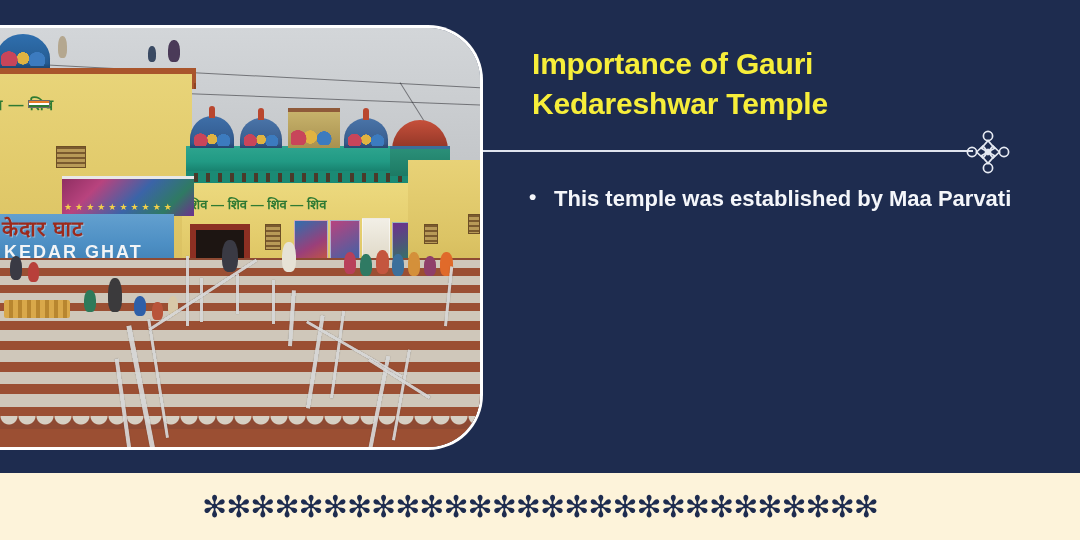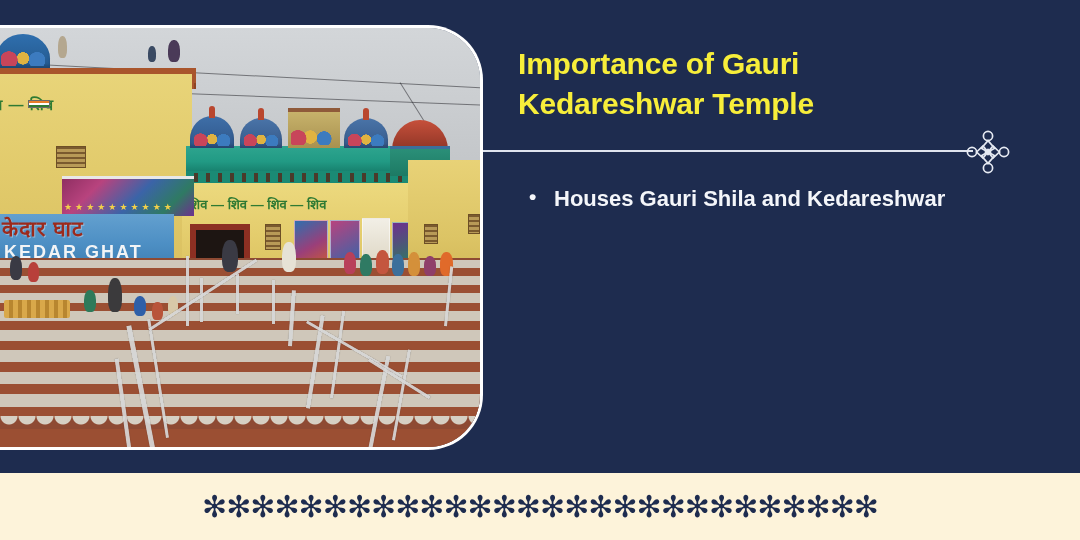--- a/index.html
+++ b/index.html
@@ -244,21 +244,21 @@
     border-radius:45% 45% 35% 35%;
   }
 
   
   #content {
     position:absolute;
     left:518px; top:0; width:562px; height:473px;
   }
   #title {
     position:absolute;
-    left:0; top:44px;
+    left:14px; top:44px;
     width:470px;
     color:#f7ee3a;
     font-size:30px;
     font-weight:700;
     line-height:1.32;
     letter-spacing:-.2px;
   }
   #divider-wrap {
     position:absolute;
     left:-35px; top:150px;
@@ -492,21 +492,21 @@
           <path d="M23 11.6 L16.4 19.2 L23 23 L29.6 19.2 Z"></path>
           <path d="M23 34.4 L16.4 26.8 L23 23 L29.6 26.8 Z"></path>
           <path d="M11.6 23 L18 17 L23 23 L18 29 Z"></path>
           <path d="M34.4 23 L28 17 L23 23 L28 29 Z"></path>
           <path d="M20.4 23 L23 20.4 L25.6 23 L23 25.6 Z" fill="#e6eaf2"></path>
         </svg>
       </div>
     </div>
 
     <ul id="bullets">
-      <li>Houses Gauri Shila and Kedareshwar</li>
+      <li>This temple was established by Maa Parvati</li>
     </ul>
   </div>
 
   <div id="bottom-band">
     <div id="star-row">
         <span>✻</span>
         <span>✻</span>
         <span>✻</span>
         <span>✻</span>
         <span>✻</span>

